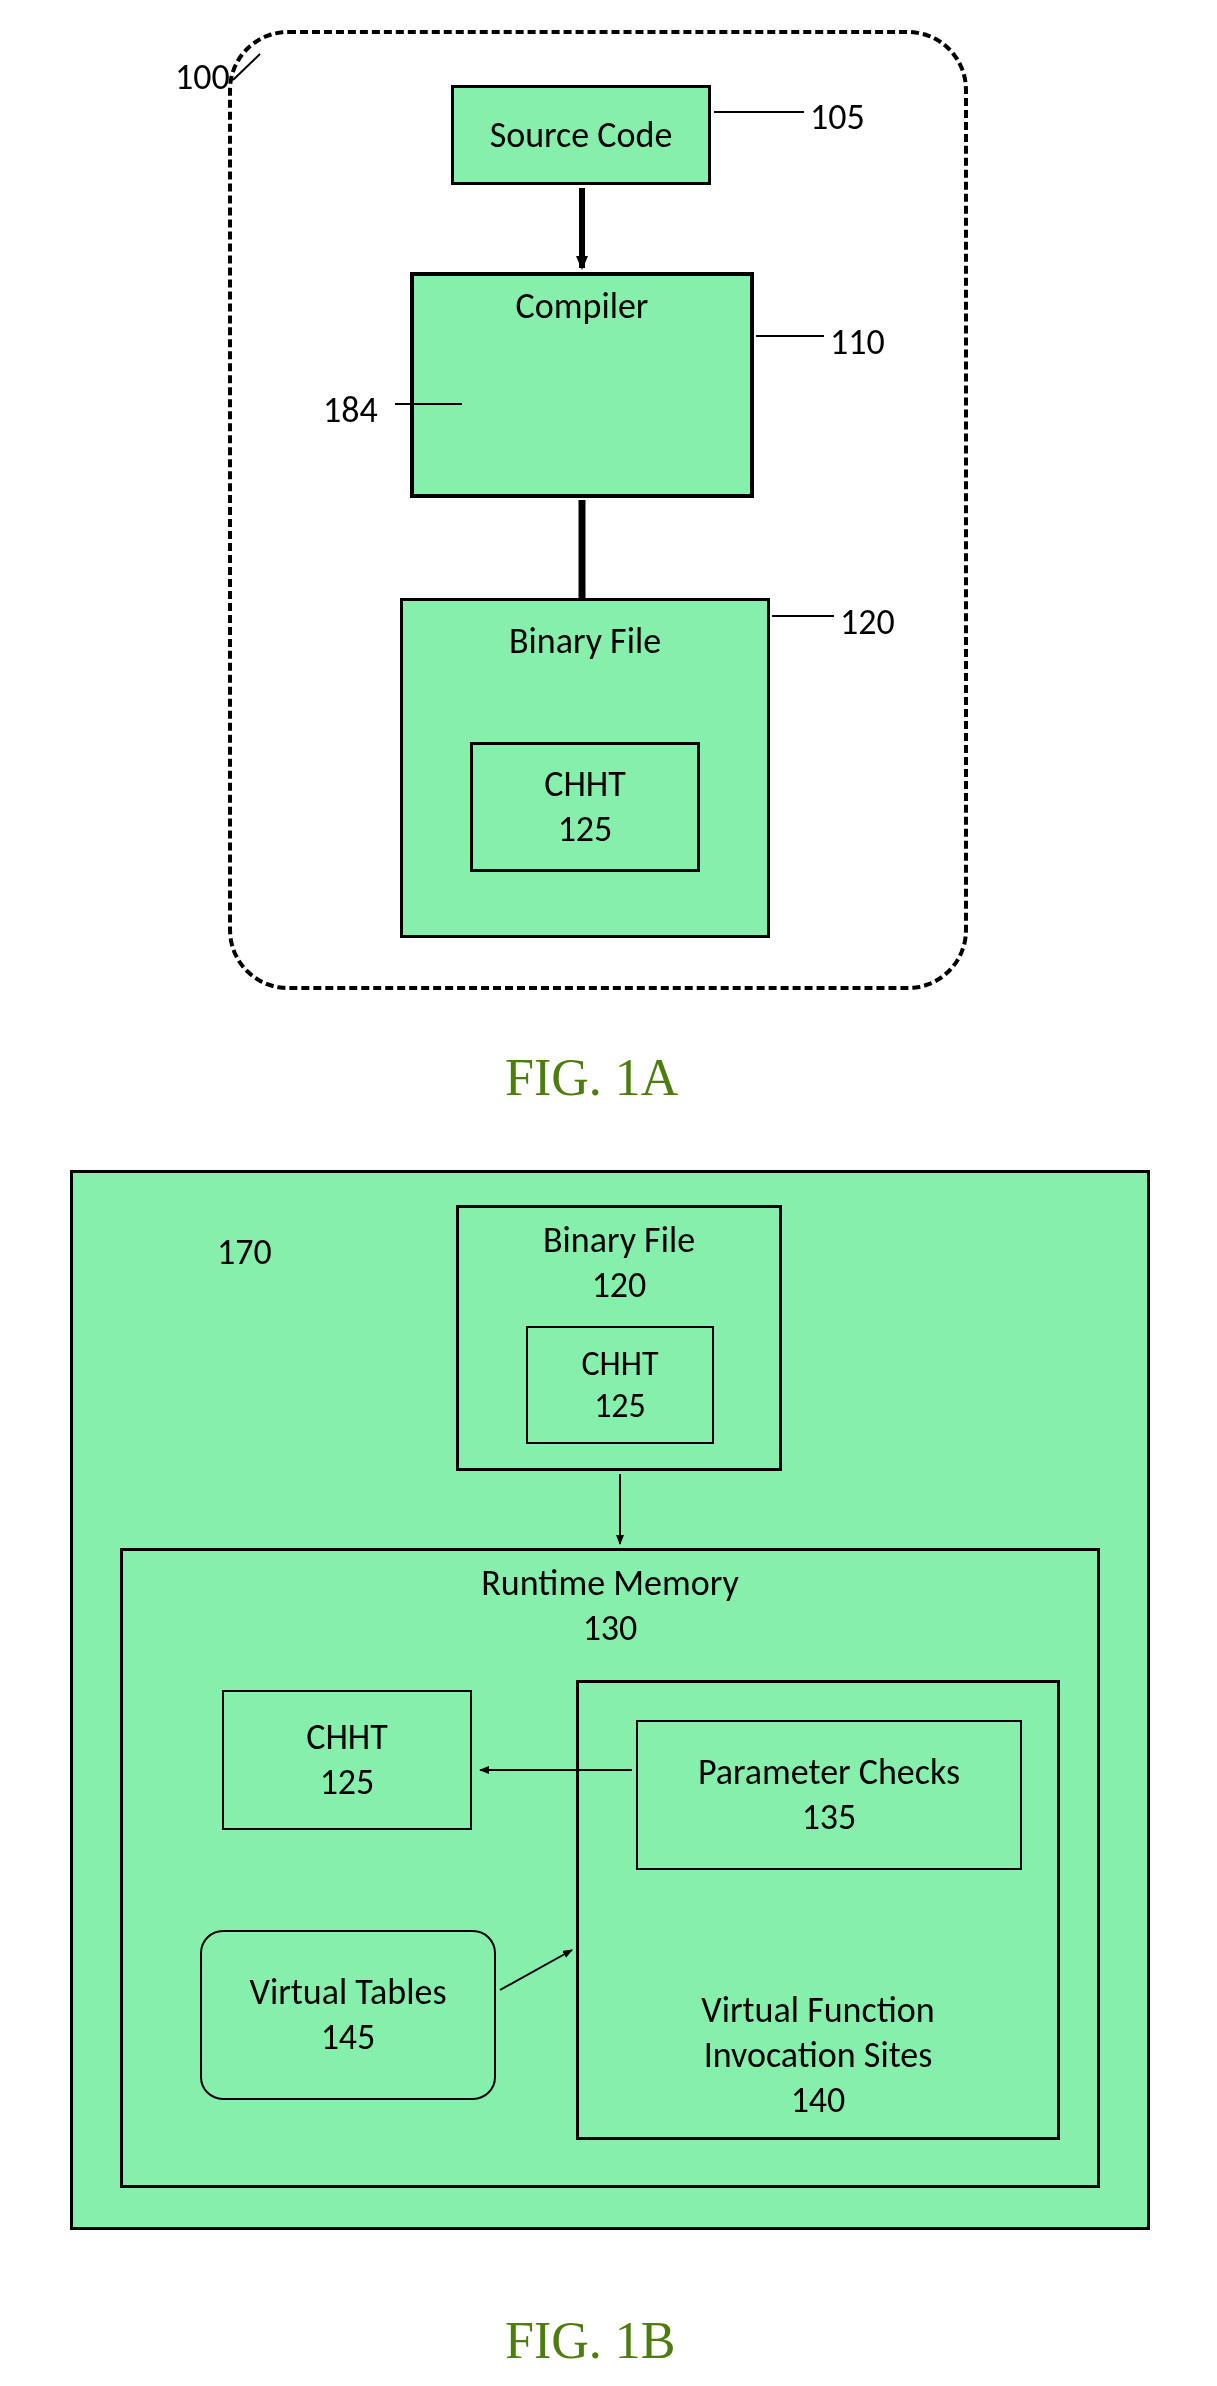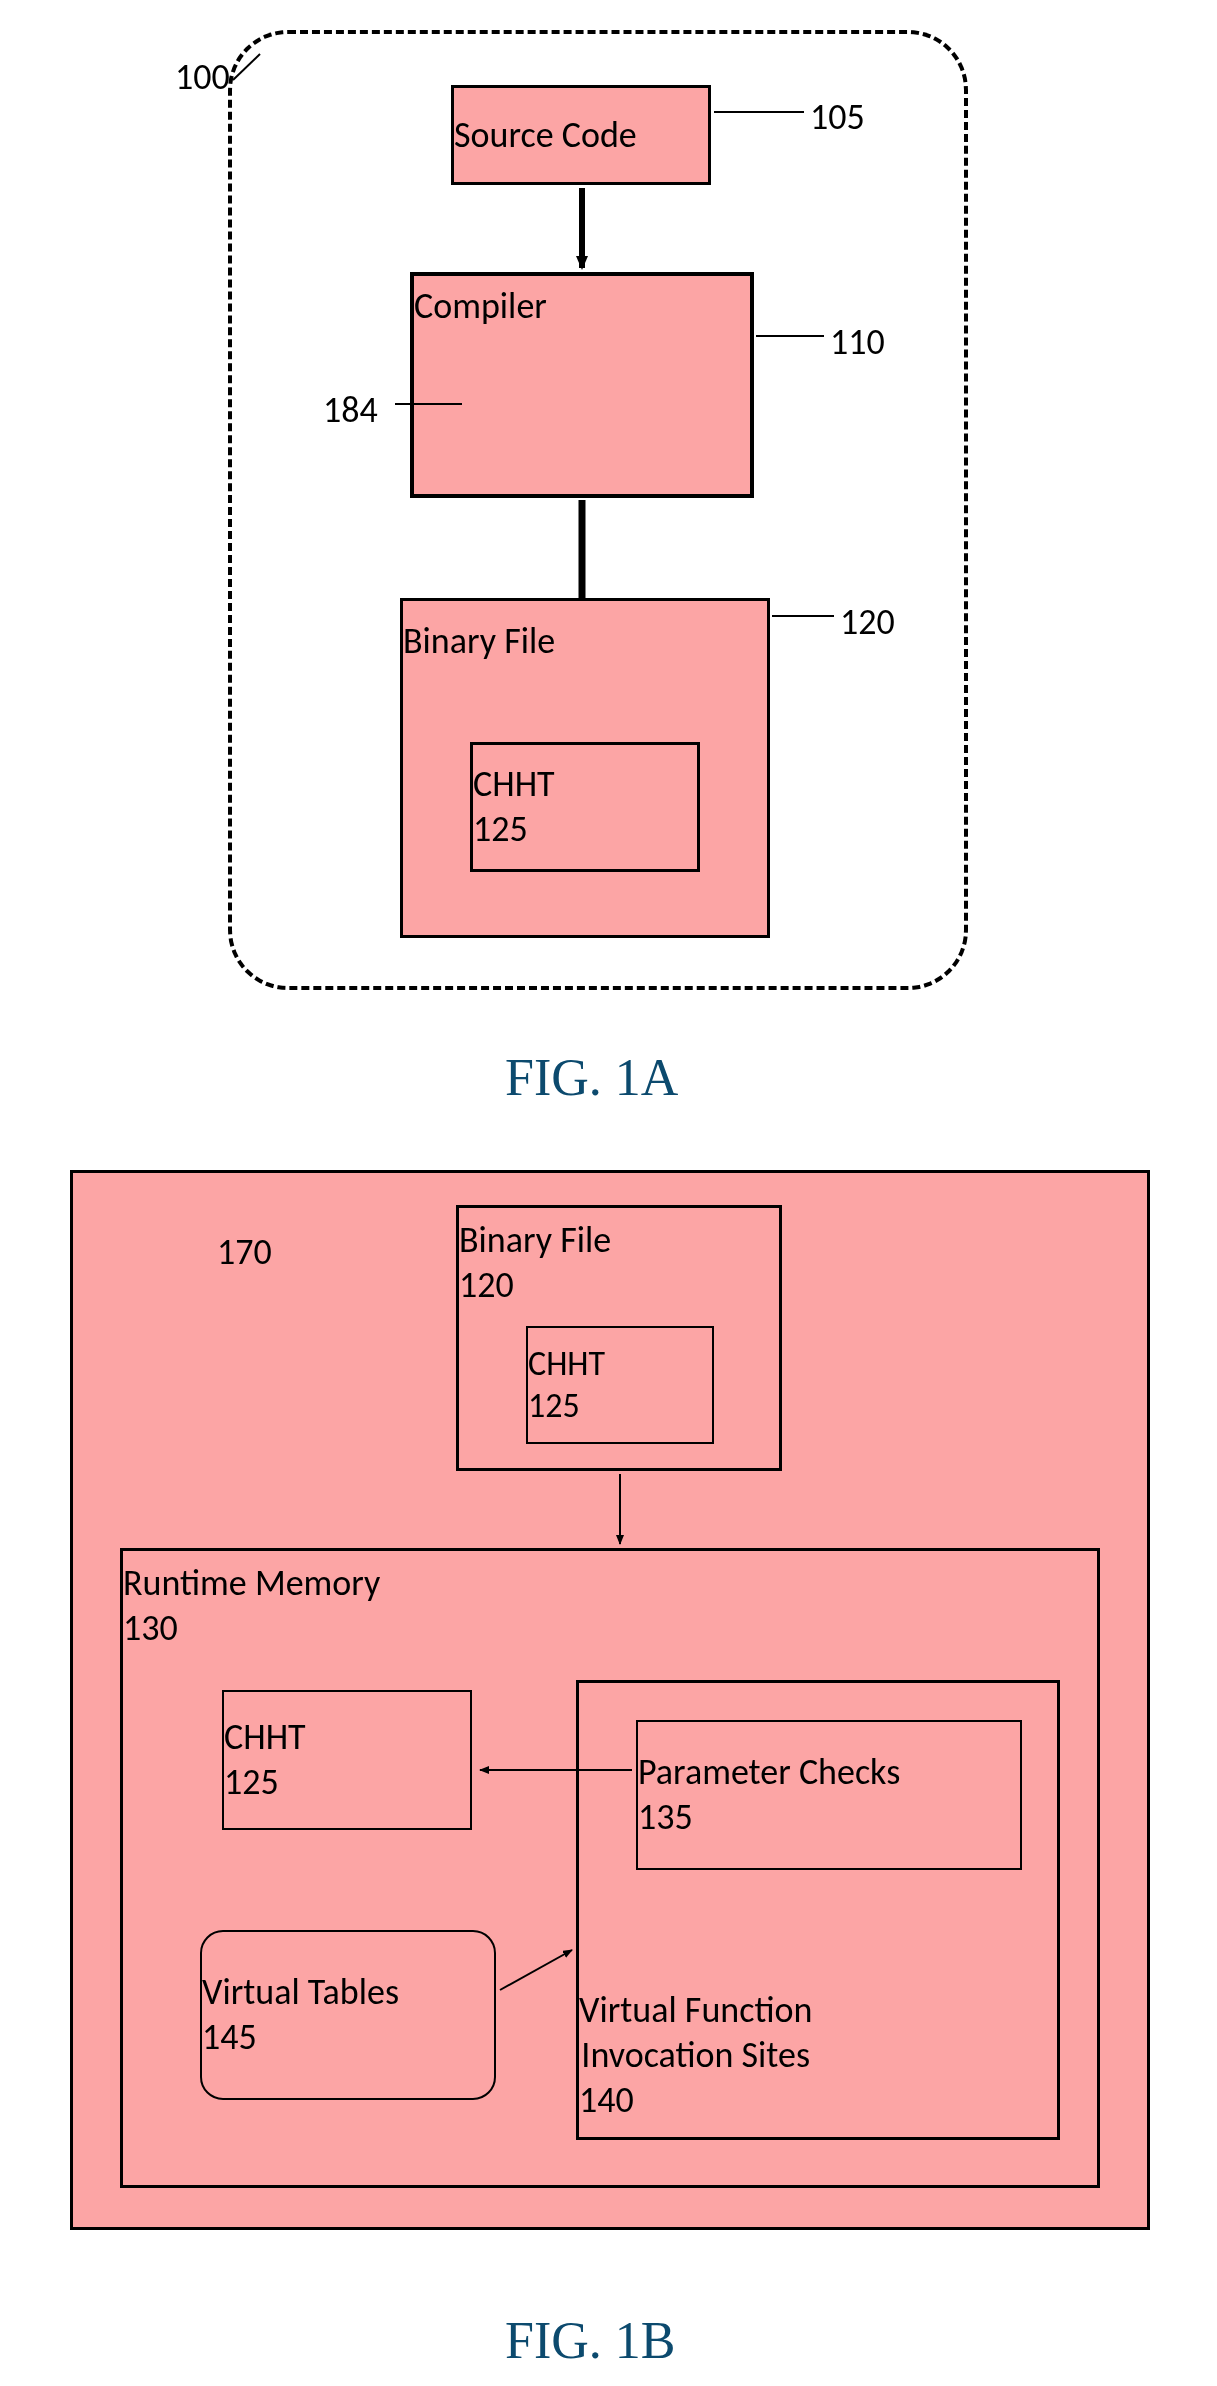--- a/index.html
+++ b/index.html
@@ -10,25 +10,25 @@
     position: relative;
   }
   .page {
     position: relative;
     width: 972px;
     height: 2386px;
   }
   .box {
     position: absolute;
     border: 3px solid #000;
-    background: #fca5a5;
+    background: #86efac;
     text-align: center;
     display: flex;
     flex-direction: column;
-    align-items: flex-start;
+    align-items: center;
     justify-content: center;
   }
   .box-thin {
     border-width: 2px;
   }
   .box-thick {
     border-width: 4px;
   }
   .label {
     font-size: 36px;
@@ -36,21 +36,21 @@
     text-align: center;
     line-height: 1.25;
   }
   .label-sm {
     font-size: 34px;
   }
   .fig-caption {
     position: absolute;
     font-family: "Times New Roman", serif;
     font-size: 52px;
-    color: #0c4a6e;
+    color: #4d7c0f;
     text-align: center;
   }
   .ref-num {
     position: absolute;
     font-size: 36px;
     color: #000;
   }
   .dashed-round {
     position: absolute;
     border: 4px dashed #000;

